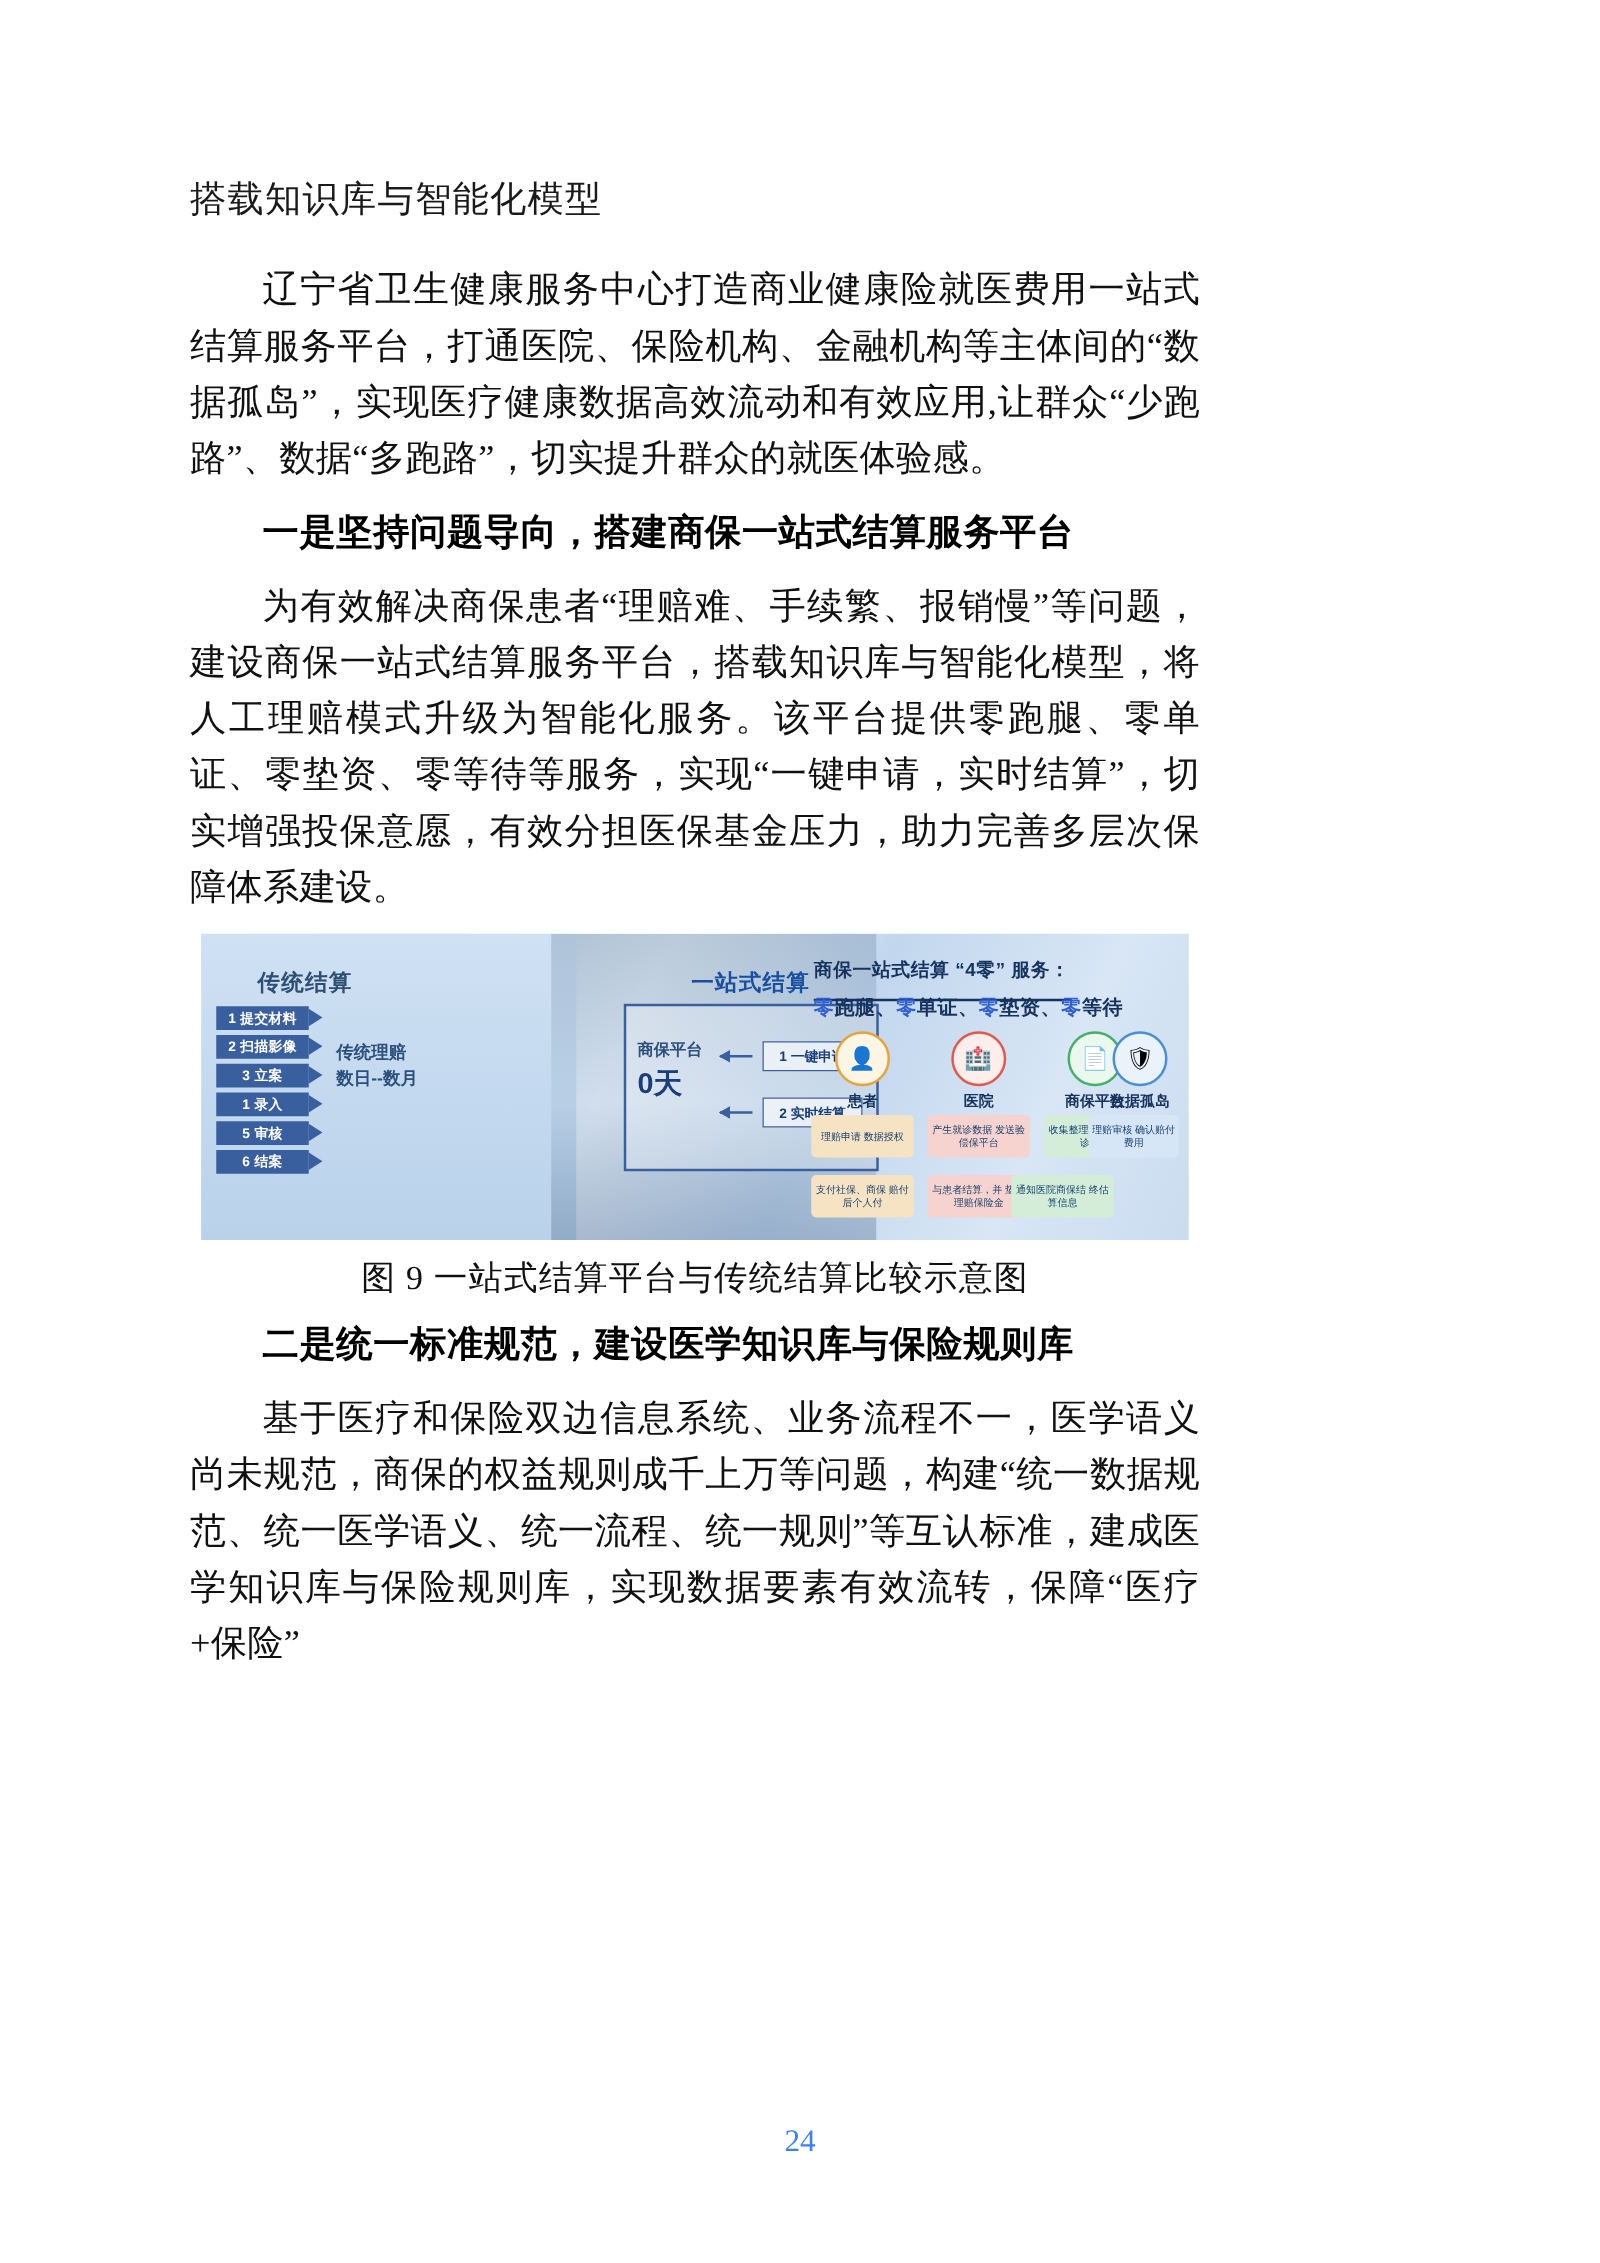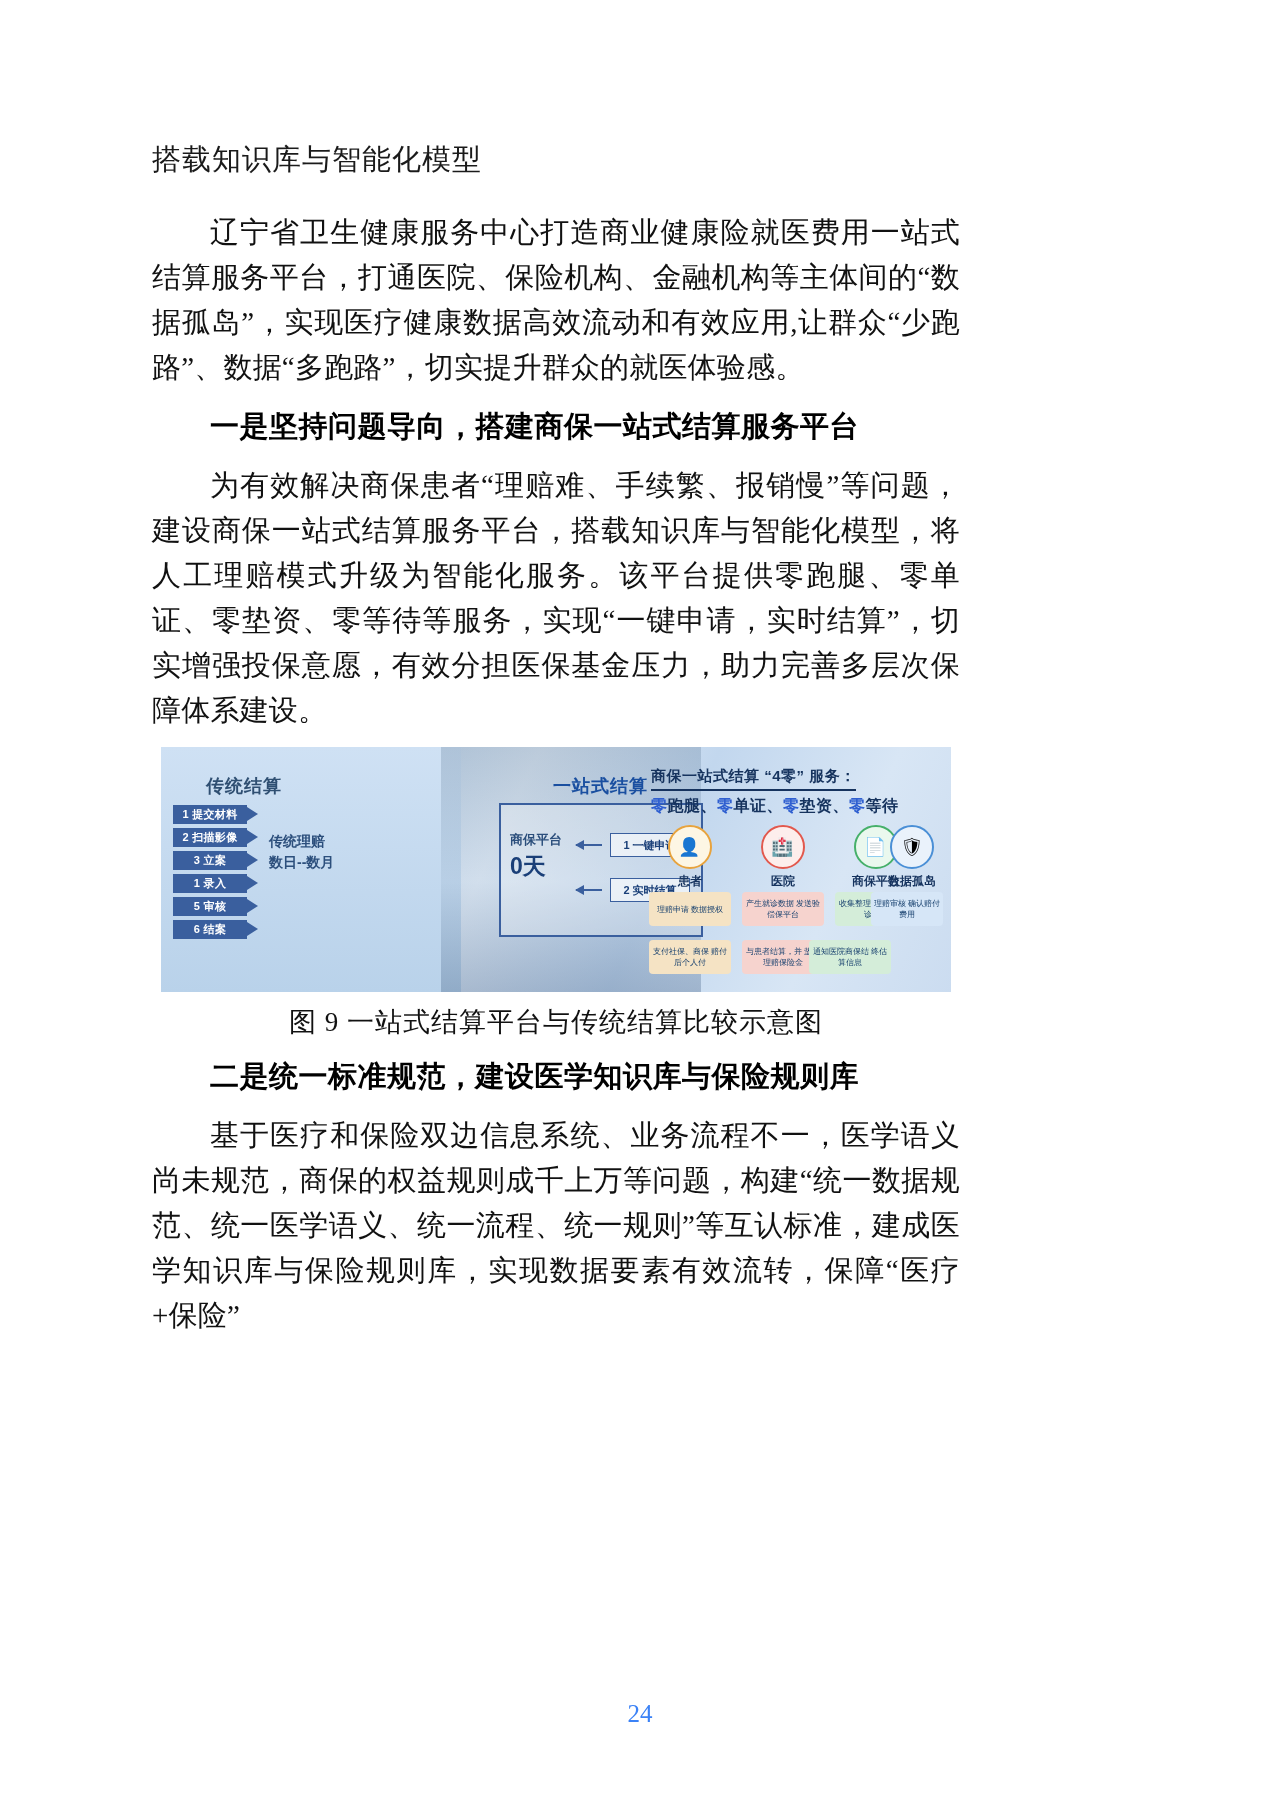--- a/index.html
+++ b/index.html
@@ -150,21 +150,21 @@
   }
   .arrow-l::before{
     content:"";position:absolute;left:-1px;top:-4px;
     border-right:9px solid #3a5f9e;
     border-top:5px solid transparent;border-bottom:5px solid transparent;
   }
   .fig-right-head{
     position:absolute;left:490px;top:20px;
     font-size:15px;font-weight:bold;color:#16335e;
     font-family:"Liberation Sans","DejaVu Sans",sans-serif;
-    border-bottom:2px solid #16335e;padding-bottom:3px;
+    border-bottom:2px solid #16335e;padding-bottom:13px;
     letter-spacing:.5px;
   }
   .fig-right-sub{
     position:absolute;left:490px;top:49px;
     font-size:16px;font-weight:bold;color:#16335e;
     font-family:"Liberation Sans","DejaVu Sans",sans-serif;
     letter-spacing:.5px;
   }
   .zero{color:#2f5fd0;}
   .role{

